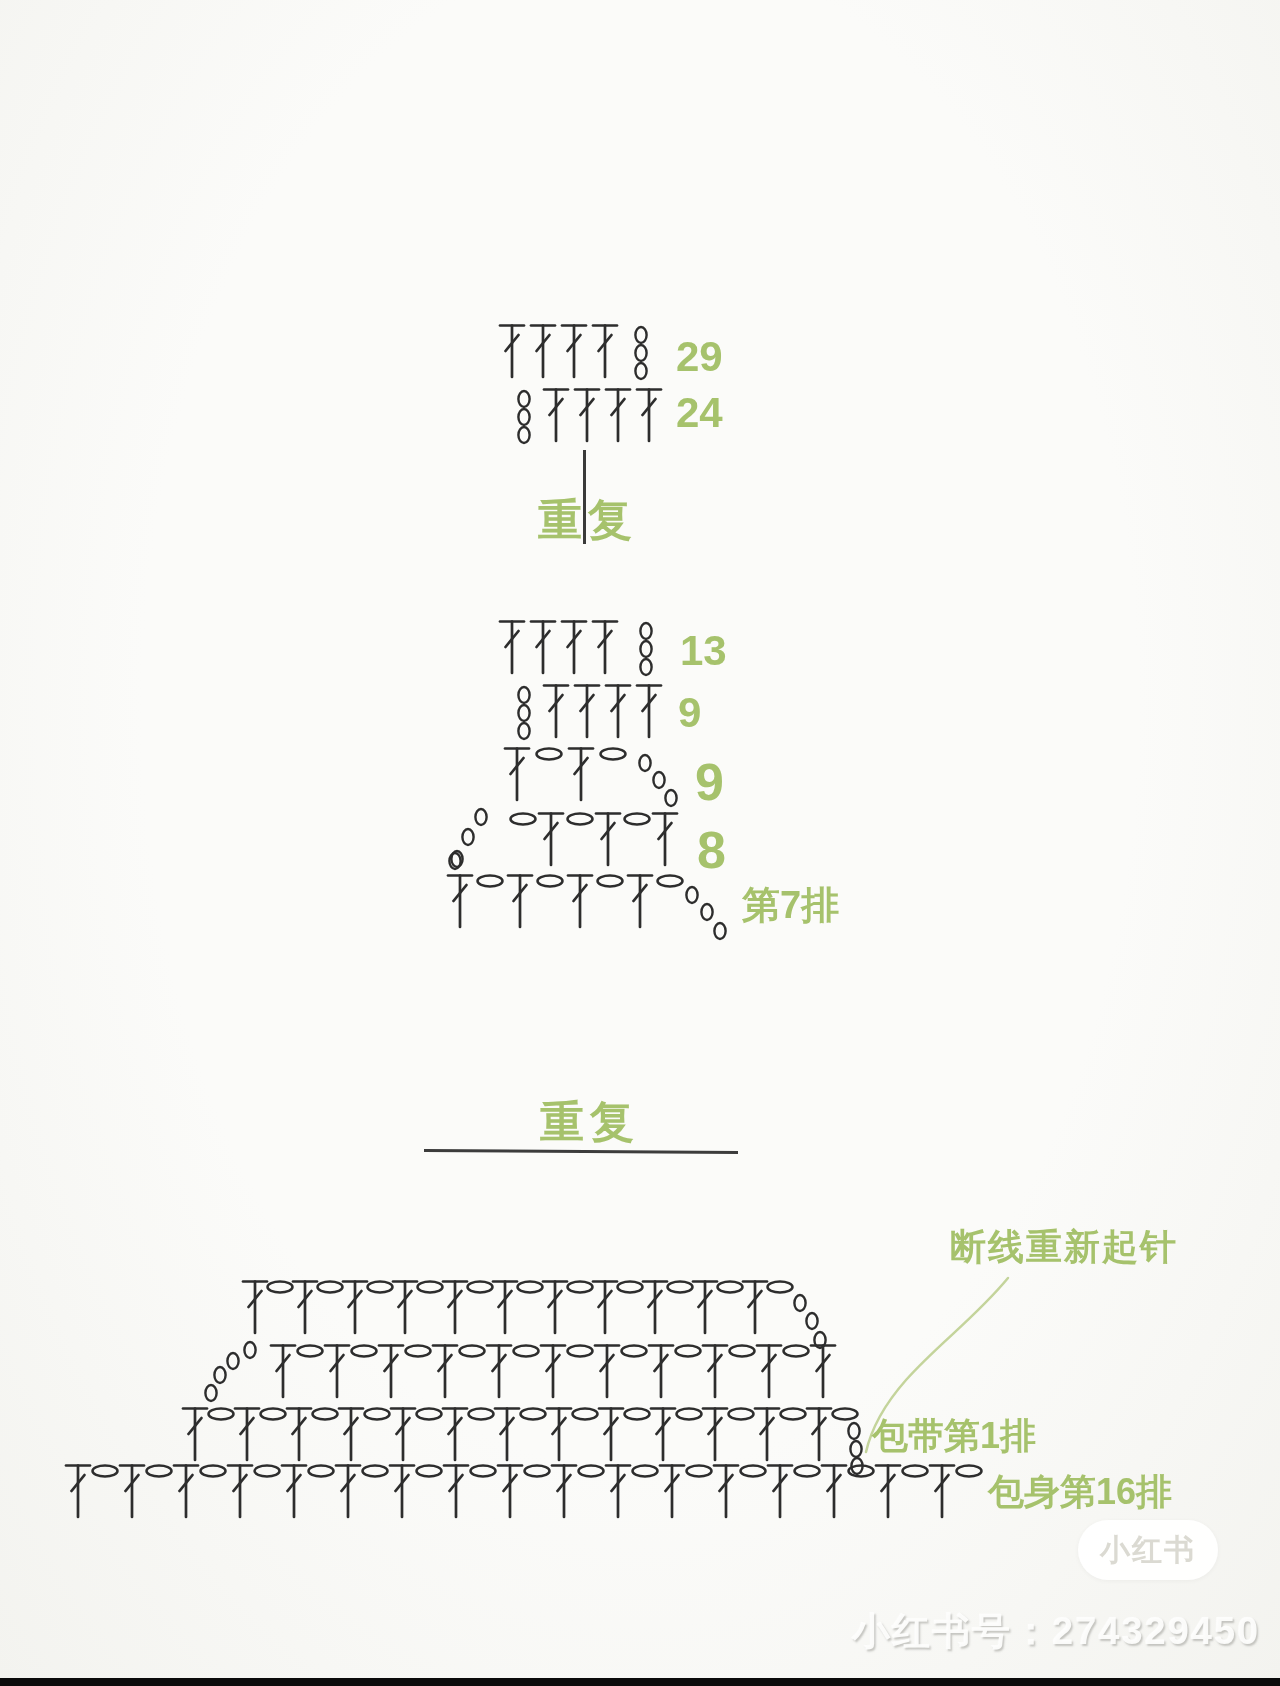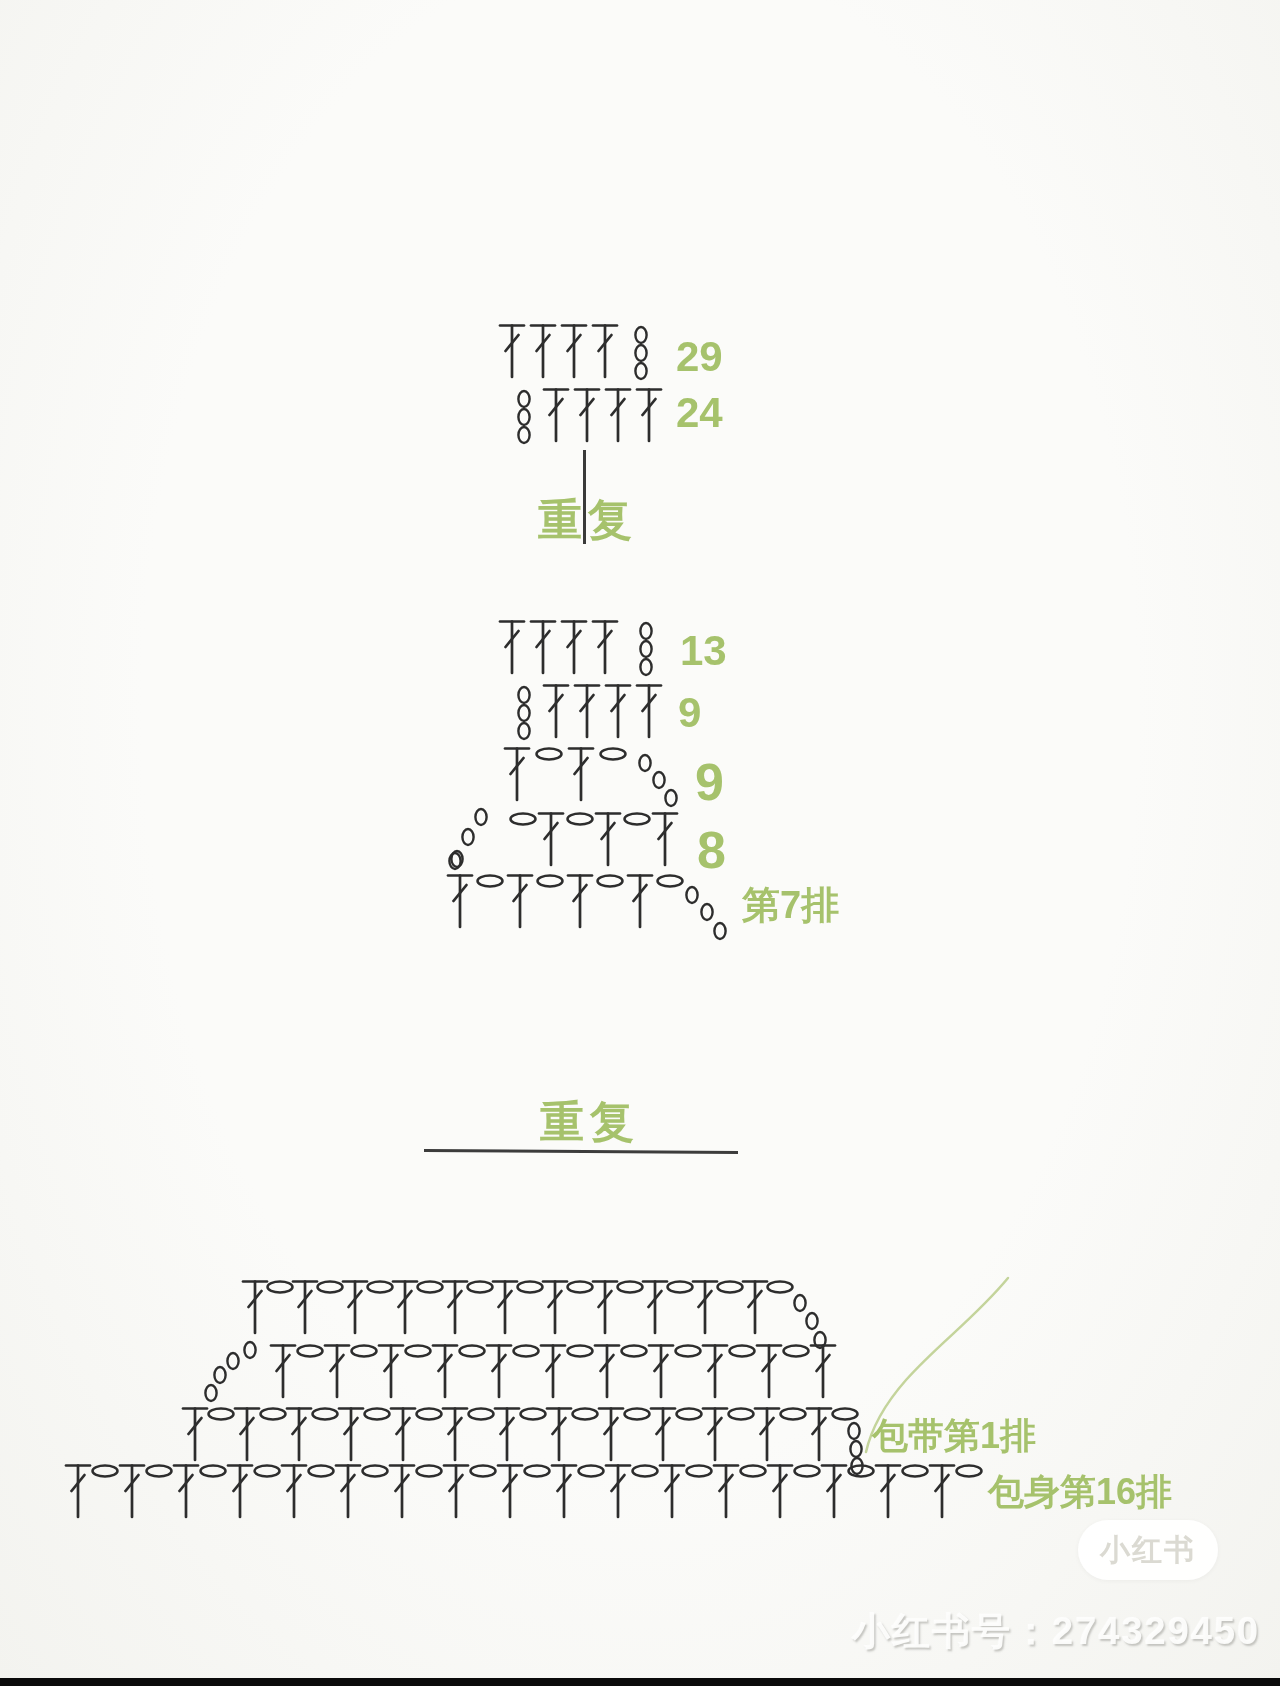--- a/index.html
+++ b/index.html
@@ -40,20 +40,21 @@
 
 <div class="page">
 
 
   <div class="vline"></div>
   <div class="cjk repeat1">重复</div>
 
   <div class="cjk repeat2">重复</div>
   <div class="hline"></div>
 
+  <div class="cjk restart">断线重新起针</div>
 
   <svg id="curve-layer" width="1280" height="1686">
     <path d="M1008,1278 C975,1318 938,1344 906,1380 C884,1405 871,1430 866,1452"></path>
   </svg>
 
   <div id="chart-layer">
       <div class="row">
         <div class="sym" style="left: 497px; top: 322px;"><svg width="30" height="58">
             <g fill="none" stroke="#2d2d2d" stroke-width="2.7" stroke-linecap="round">
               <path d="M3 3.5H27"></path>

